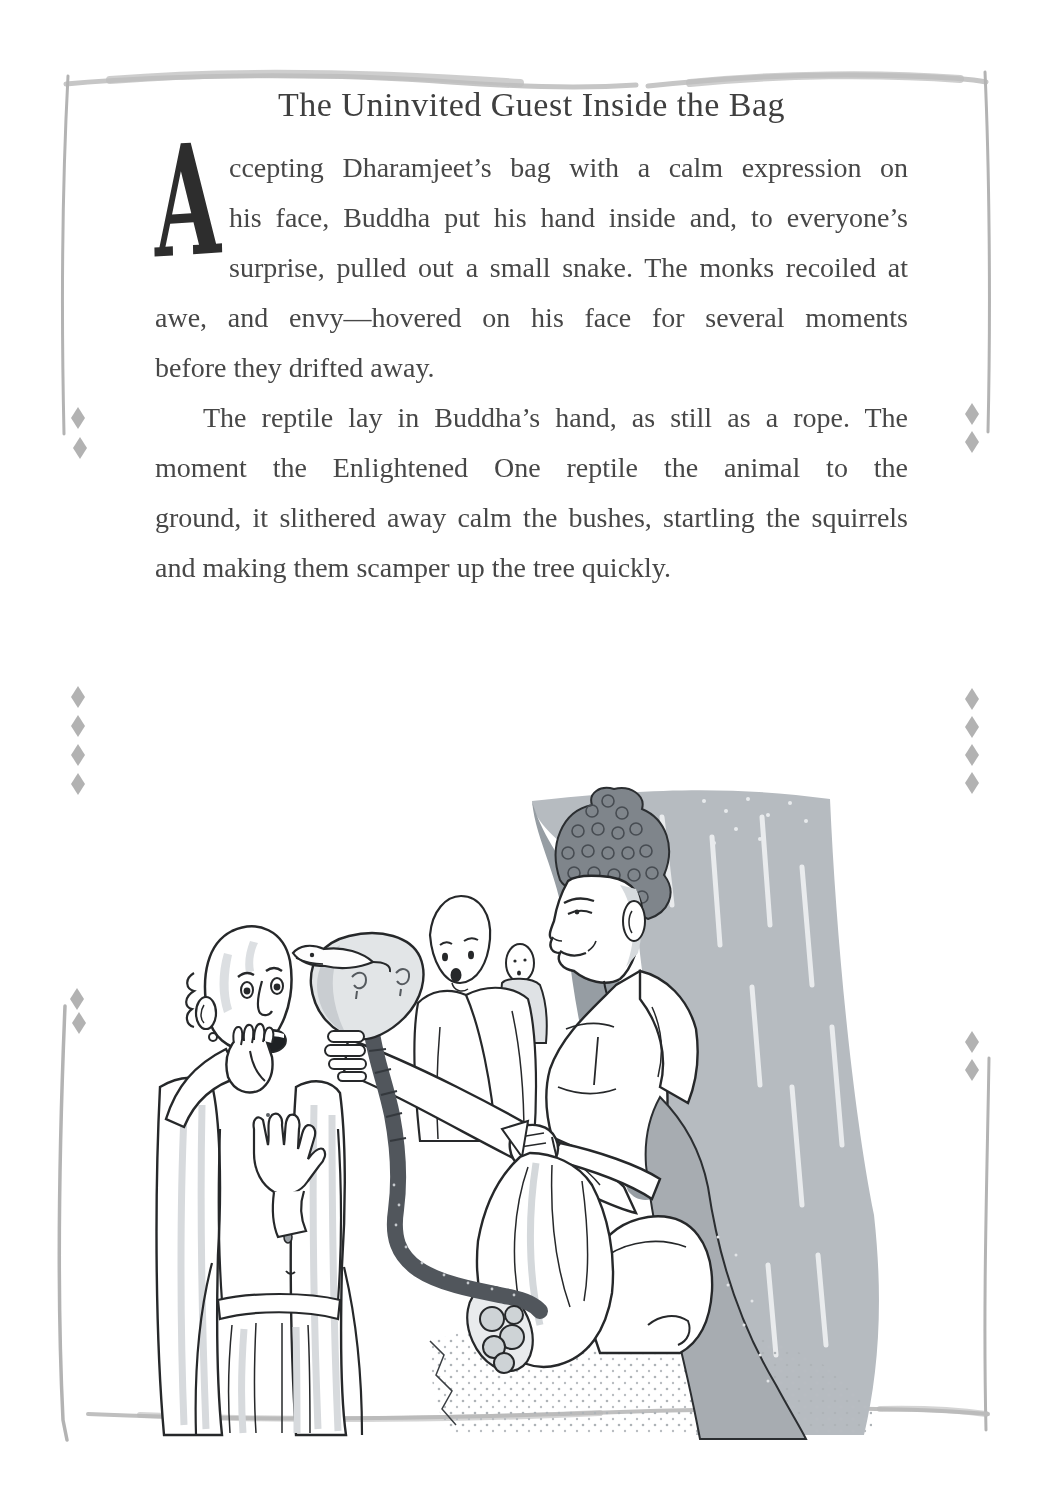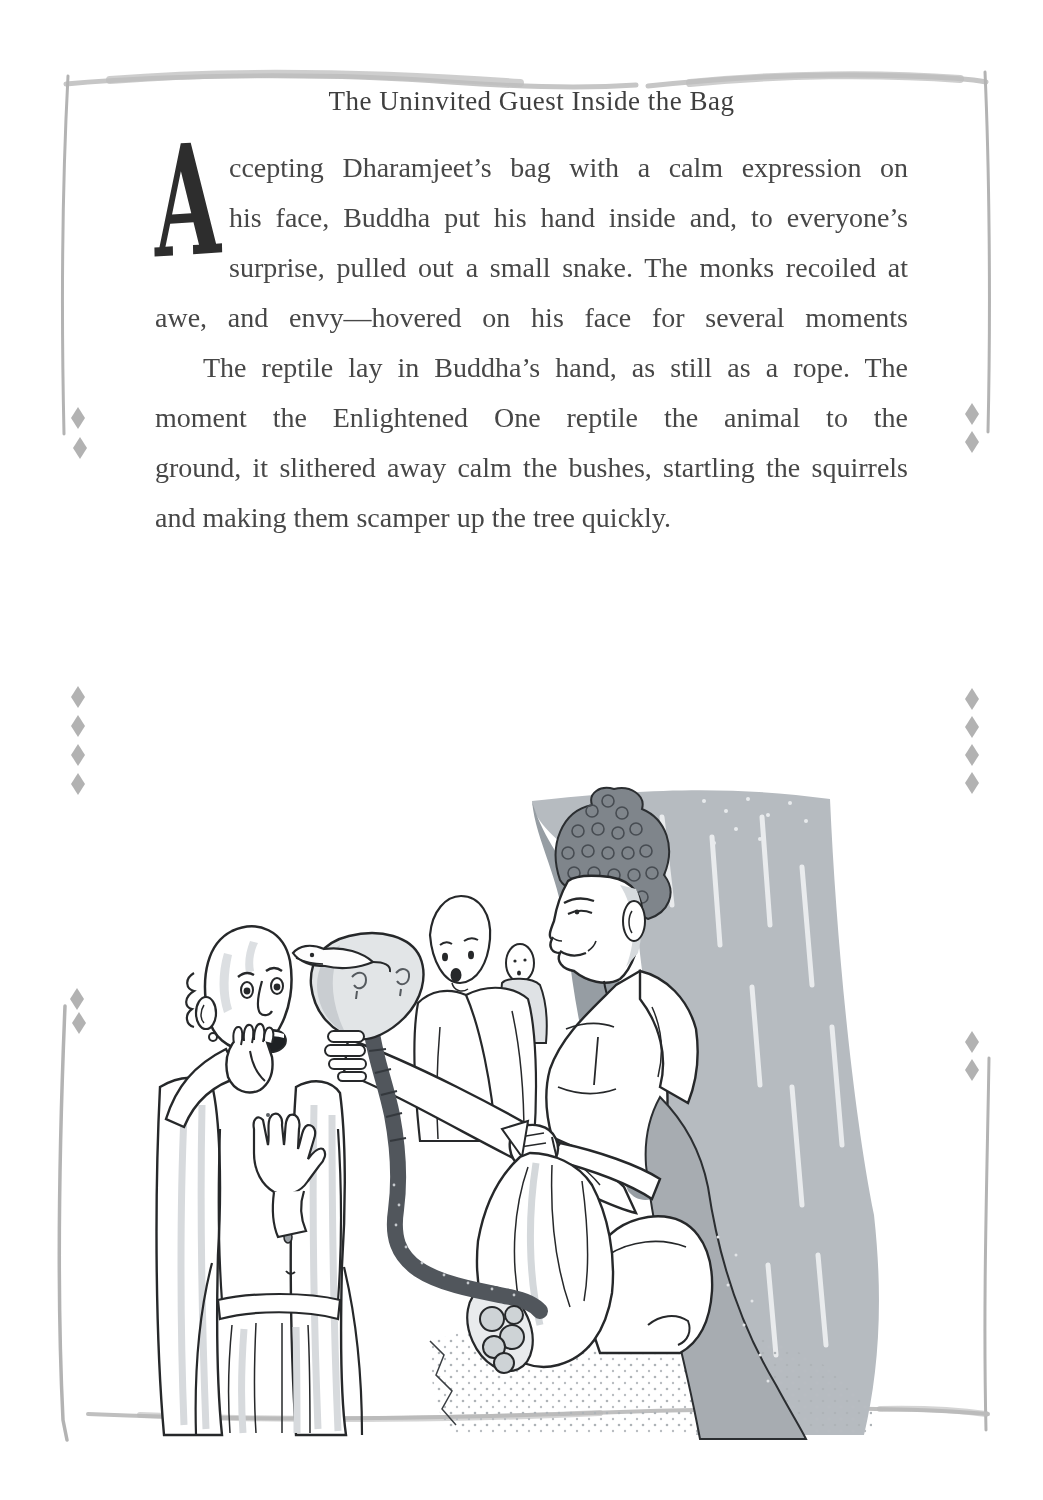--- a/index.html
+++ b/index.html
@@ -4,21 +4,21 @@
 <style>
   html,body{margin:0;padding:0;background:#ffffff;}
   .page{position:relative;width:1043px;height:1500px;background:#ffffff;overflow:hidden;
         font-family:"Liberation Serif",serif;color:#474747;}
   .frame-svg,.illu-svg{position:absolute;pointer-events:none;}
   .frame-svg{left:0;top:0;}
   .illu-svg{left:100px;top:785px;}
   .ornament{position:absolute;width:14px;height:22px;background:#b2b2b2;
             clip-path:polygon(50% 0,100% 50%,50% 100%,0 50%);}
   .chapter-title{position:absolute;left:155px;top:86px;width:753px;text-align:center;
-                 font-size:27px;color:#3f3f3f;letter-spacing:.5px;}
+                 font-size:34px;color:#3f3f3f;letter-spacing:.5px;}
   .body-text{position:absolute;left:155px;top:143px;width:753px;font-size:28px;color:#474747;}
   .line{height:50px;line-height:50px;text-align:justify;text-align-last:justify;overflow:hidden;}
   .line.left{text-align-last:left;}
   .line.indent{text-indent:48px;font-family:Liberation Serif, serif;}
   .dropcap{float:left;width:74px;height:150px;position:relative;}
   .dropcap span{position:absolute;left:-2px;top:-8px;font-family:"DejaVu Serif",serif;
                 font-weight:700;font-size:170px;line-height:150px;color:#2d2d2d;
                 transform:scale(.5,.9) rotate(-2deg);transform-origin:left top;}
 </style>
 </head>
@@ -67,20 +67,21 @@
 
   <div class="body-text">
     <div>
       <div class="dropcap">
         <span>A</span>
       </div>
       <div class="line">ccepting Dharamjeet’s bag with a calm expression on</div>
       <div class="line">his face, Buddha put his hand inside and, to everyone’s</div>
       <div class="line">surprise, pulled out a small snake. The monks recoiled at</div>
       <div class="line">awe, and envy—hovered on his face for several moments</div>
+      <div class="line left">before they drifted away.</div>
     </div>
     <div>
       <div class="line indent">The reptile lay in Buddha’s hand, as still as a rope. The</div>
       <div class="line">moment the Enlightened One reptile the animal to the</div>
       <div class="line">ground, it slithered away calm the bushes, startling the squirrels</div>
       <div class="line left">and making them scamper up the tree quickly.</div>
     </div>
   </div>
 
   <svg class="illu-svg" width="900" height="660" viewBox="0 0 900 660">

